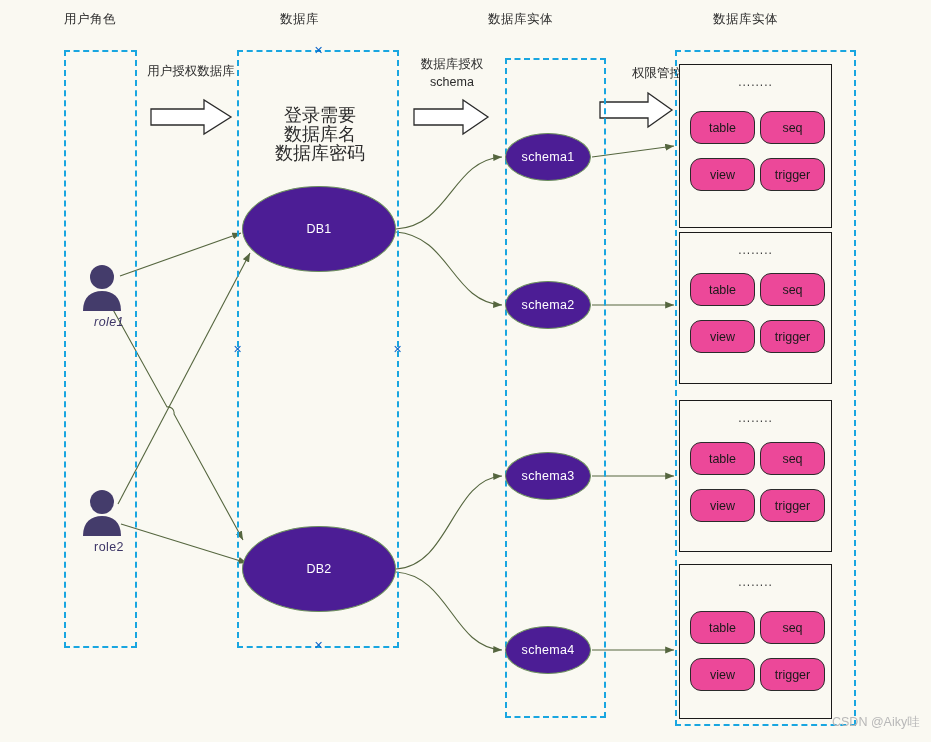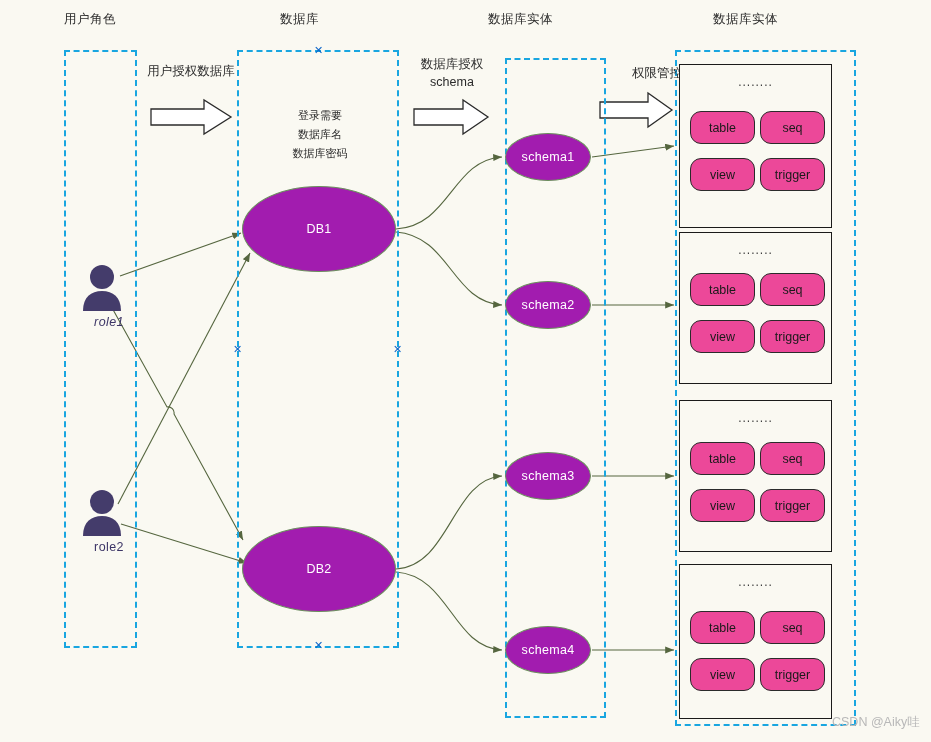--- a/index.html
+++ b/index.html
@@ -37,29 +37,29 @@
   .flowlabel {
     position: absolute;
     font-size: 12.5px;
     color: #2b2b2b;
     text-align: center;
     line-height: 18px;
     white-space: nowrap;
   }
   .dbnote {
     position: absolute;
-    font-size: 11px;
+    font-size: 18px;
     color: #2b2b2b;
     text-align: center;
     line-height: 19px;
     white-space: nowrap;
   }
   .ellipse {
     position: absolute;
-    background: #a21caf;
+    background: #4c1d95;
     border: 1px solid #6b8f5d;
     border-radius: 50%;
     box-sizing: border-box;
     display: flex;
     align-items: center;
     justify-content: center;
     color: #ffffff;
     font-size: 12.5px;
     letter-spacing: 0.3px;
   }

